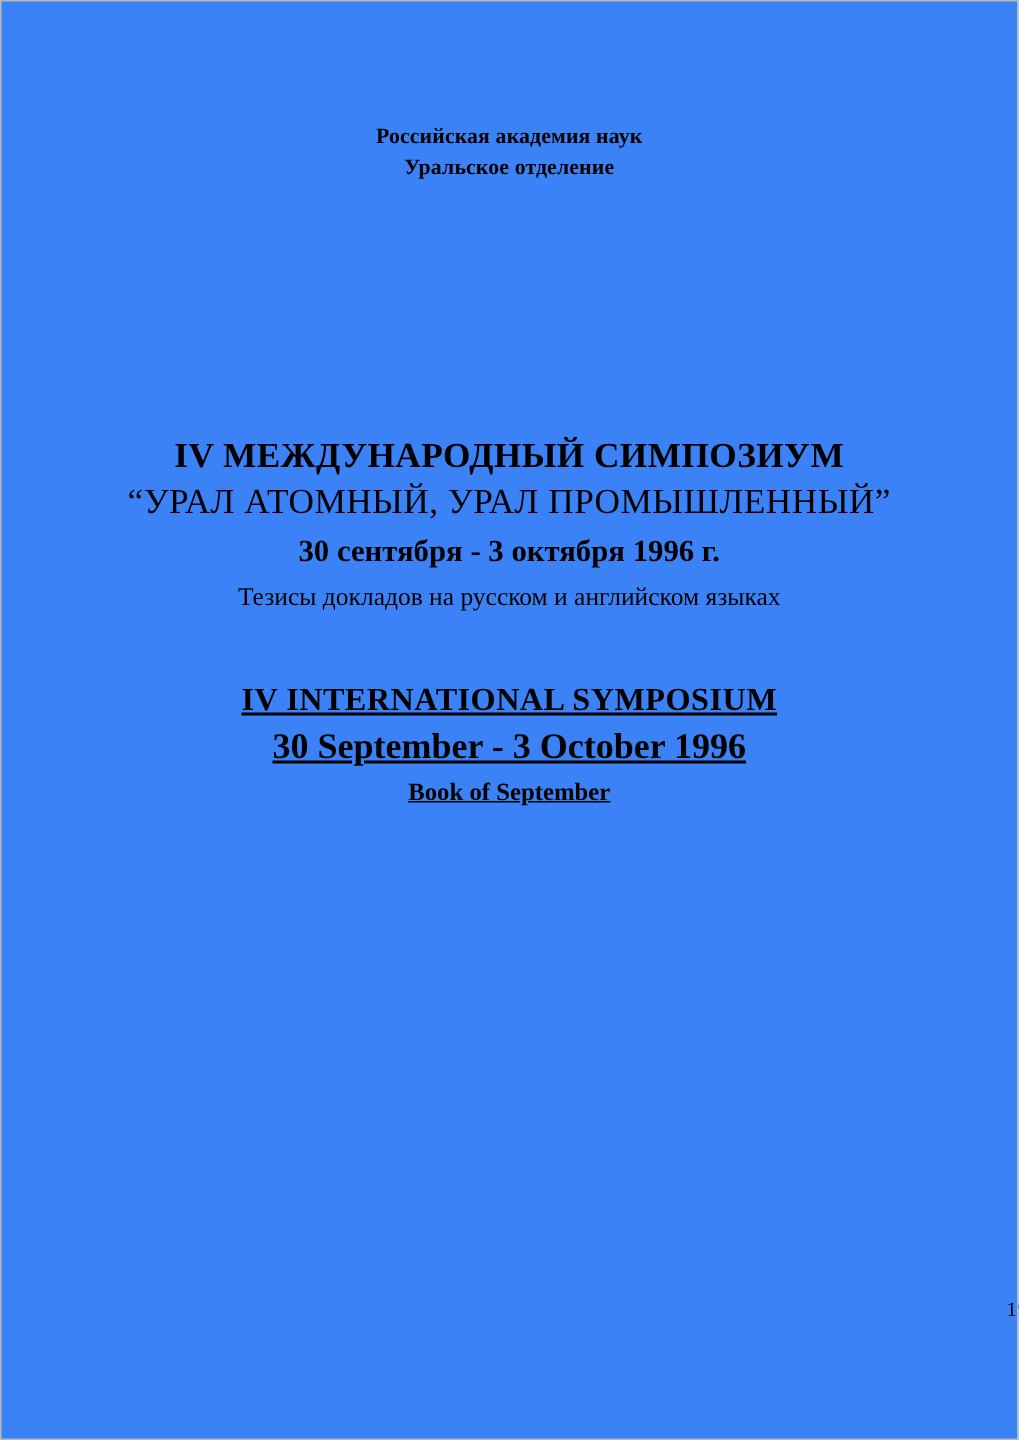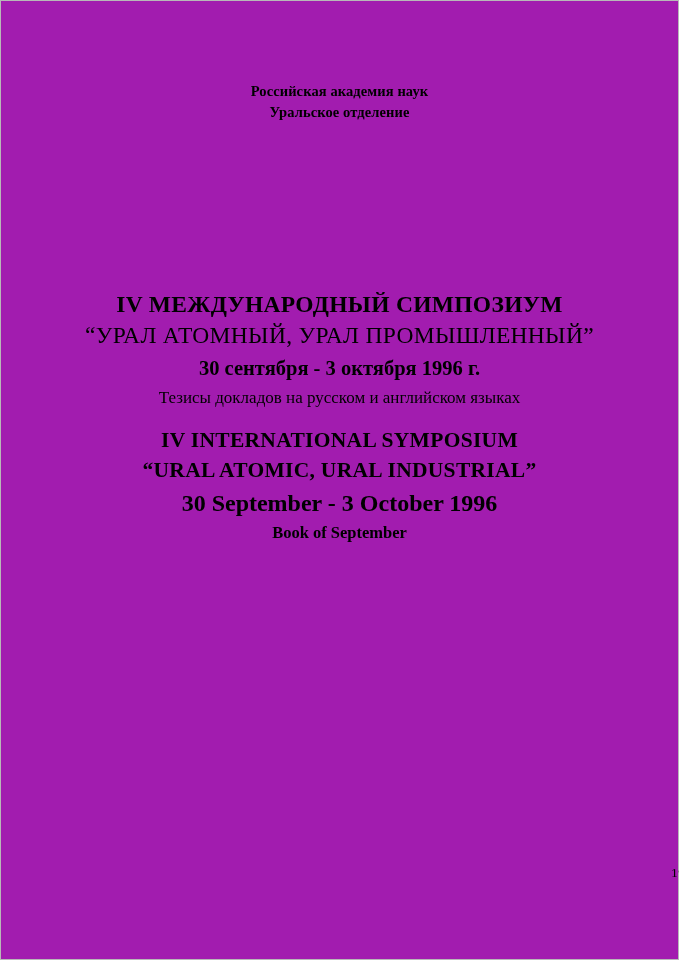--- a/index.html
+++ b/index.html
@@ -11,21 +11,21 @@
     width: 679px;
     height: 960px;
     font-family: "Liberation Serif", serif;
     color: #000000;
     overflow: hidden;
   }
   .page {
     position: relative;
     width: 679px;
     height: 960px;
-    background: #a21caf;
+    background: #3b82f6;
     box-sizing: border-box;
     border: 1px solid #b8b8b8;
   }
   .page-inner {
     position: absolute;
     left: 0;
     top: 0;
     width: 100%;
     height: 100%;
   }
@@ -72,21 +72,22 @@
     margin-top: 2px;
   }
   .ru-sub {
     font-weight: normal;
     font-size: 17px;
     line-height: 26px;
     margin-top: 2px;
   }
 
   .en-block {
-    margin-top: 14px;
+    margin-top: 40px;
+    text-decoration: underline;
   }
   .en-title-1 {
     font-weight: bold;
     font-size: 21.5px;
     line-height: 30px;
     letter-spacing: 0.3px;
   }
   .en-title-2 {
     font-weight: bold;
     font-size: 21.5px;
@@ -130,21 +131,20 @@
 
     <div class="title-block">
 
       <div class="ru-title-1">IV МЕЖДУНАРОДНЫЙ СИМПОЗИУМ</div>
       <div class="ru-title-2">“УРАЛ АТОМНЫЙ, УРАЛ ПРОМЫШЛЕННЫЙ”</div>
       <div class="ru-dates">30 сентября - 3 октября 1996 г.</div>
       <div class="ru-sub">Тезисы докладов на русском и английском языках</div>
 
       <div class="en-block">
         <div class="en-title-1">IV INTERNATIONAL SYMPOSIUM</div>
-        <div class="en-title-2">“URAL ATOMIC, URAL INDUSTRIAL”</div>
         <div class="en-dates">30 September - 3 October 1996</div>
         <div class="en-sub">Book of September</div>
       </div>
 
     </div>
 
     <div class="year">1996</div>
 
   </div>
 </div>

